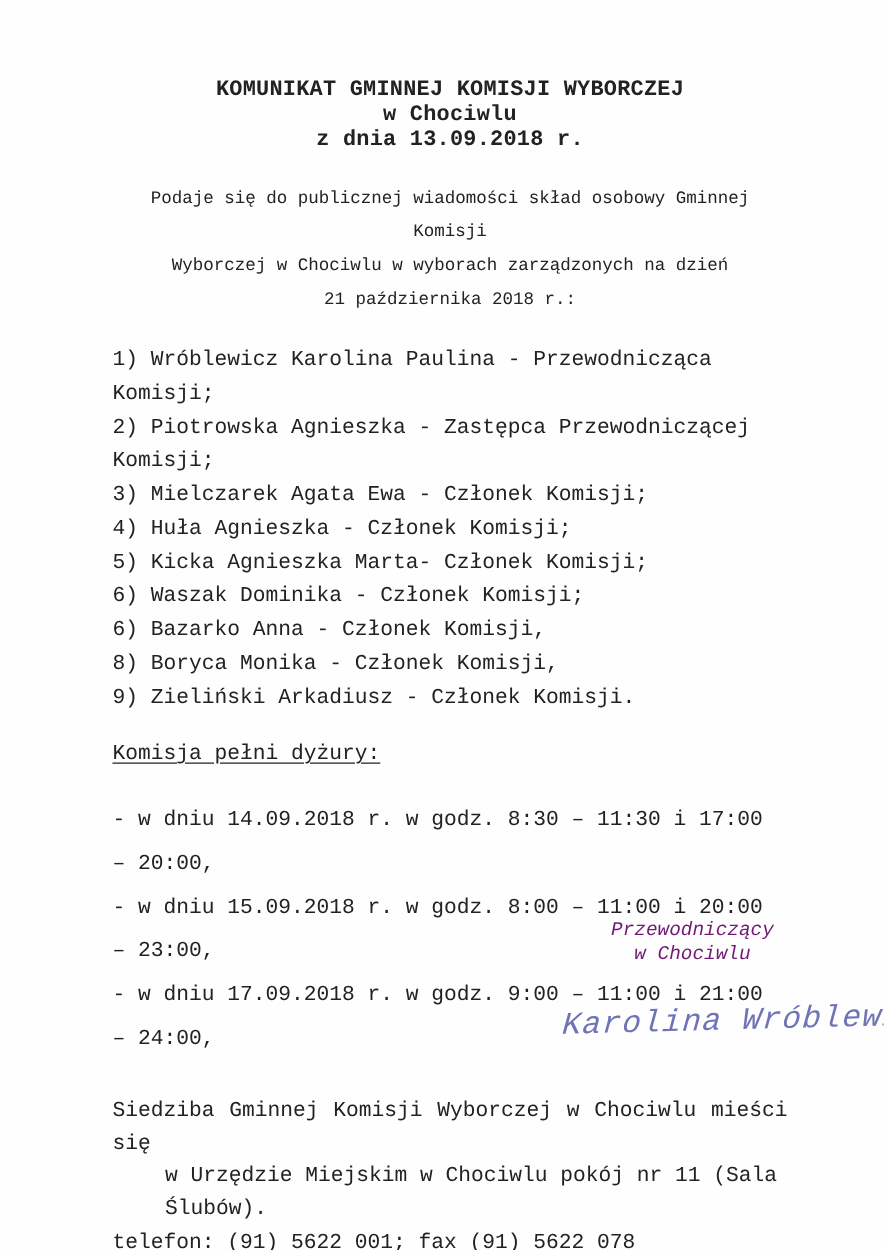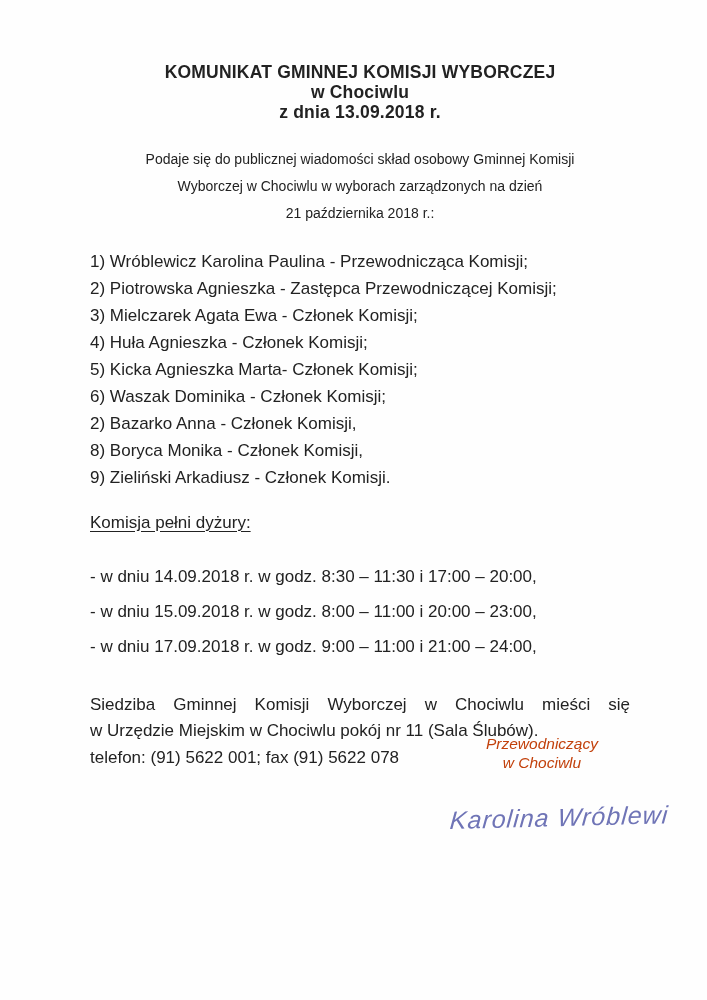--- a/index.html
+++ b/index.html
@@ -5,21 +5,21 @@
   html, body {
     margin: 0;
     padding: 0;
     background: #ffffff;
   }
   .page {
     position: relative;
     width: 707px;
     height: 1000px;
     background: #fefefe;
-    font-family: Liberation Sans, sans-serif;
+    font-family: Liberation Mono, monospace;
     color: #222222;
     overflow: hidden;
   }
   .content {
     position: absolute;
     left: 90px;
     top: 62px;
     width: 540px;
   }
   .title-block {
@@ -58,36 +58,37 @@
     margin-top: 28px;
     font-size: 17px;
     line-height: 26px;
   }
   .seat-line-justified {
     text-align: justify;
     text-align-last: justify;
   }
   .seat-line-left {
     text-align: left;
+    margin-left: 42px;
   }
   .contact-line {
     text-align: left;
     font-size: 17px;
     line-height: 27px;
   }
   .signature-block {
     position: absolute;
-    left: 442px;
+    left: 454px;
     top: 735px;
     width: 200px;
     text-align: center;
     font-style: italic;
     font-size: 15.5px;
     line-height: 18.5px;
-    color: #c2410c;
+    color: #701a75;
   }
   .handwritten-signature {
     position: absolute;
     left: 450px;
     top: 806px;
     width: 230px;
     font-style: italic;
     font-size: 25px;
     transform: rotate(-1.5deg) skewX(-6deg);
     transform-origin: left center;
@@ -113,21 +114,21 @@
       <div>21 października 2018 r.:</div>
     </div>
 
     <div class="member-list">
       <div>1) Wróblewicz Karolina Paulina - Przewodnicząca Komisji;</div>
       <div>2) Piotrowska Agnieszka - Zastępca Przewodniczącej Komisji;</div>
       <div>3) Mielczarek Agata Ewa - Członek Komisji;</div>
       <div>4) Huła Agnieszka - Członek Komisji;</div>
       <div>5) Kicka Agnieszka Marta- Członek Komisji;</div>
       <div>6) Waszak Dominika - Członek Komisji;</div>
-      <div>2) Bazarko Anna - Członek Komisji,</div>
+      <div>6) Bazarko Anna - Członek Komisji,</div>
       <div>8) Boryca Monika - Członek Komisji,</div>
       <div>9) Zieliński Arkadiusz - Członek Komisji.</div>
     </div>
 
     <div class="duty-heading">Komisja pełni dyżury:</div>
 
     <div class="duty-lines">
       <div class="duty-line">- w dniu 14.09.2018 r. w godz. 8:30 – 11:30 i 17:00 – 20:00,</div>
       <div class="duty-line">- w dniu 15.09.2018 r. w godz. 8:00 – 11:00 i 20:00 – 23:00,</div>
       <div class="duty-line">- w dniu 17.09.2018 r. w godz. 9:00 – 11:00 i 21:00 – 24:00,</div>

